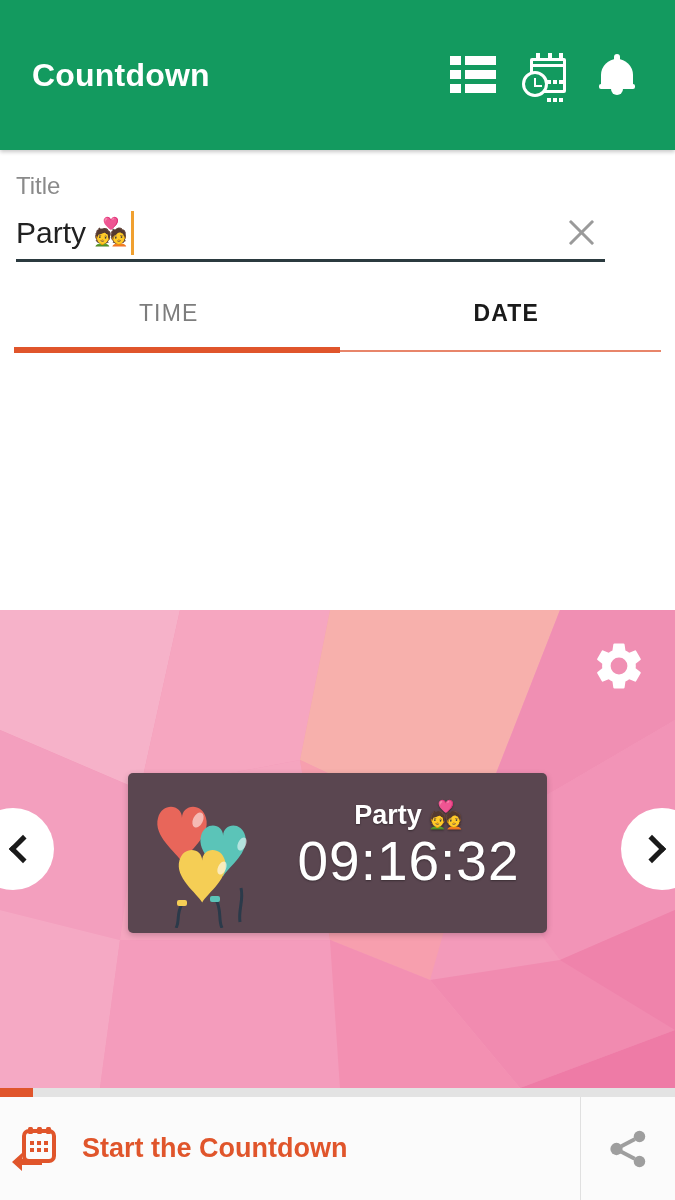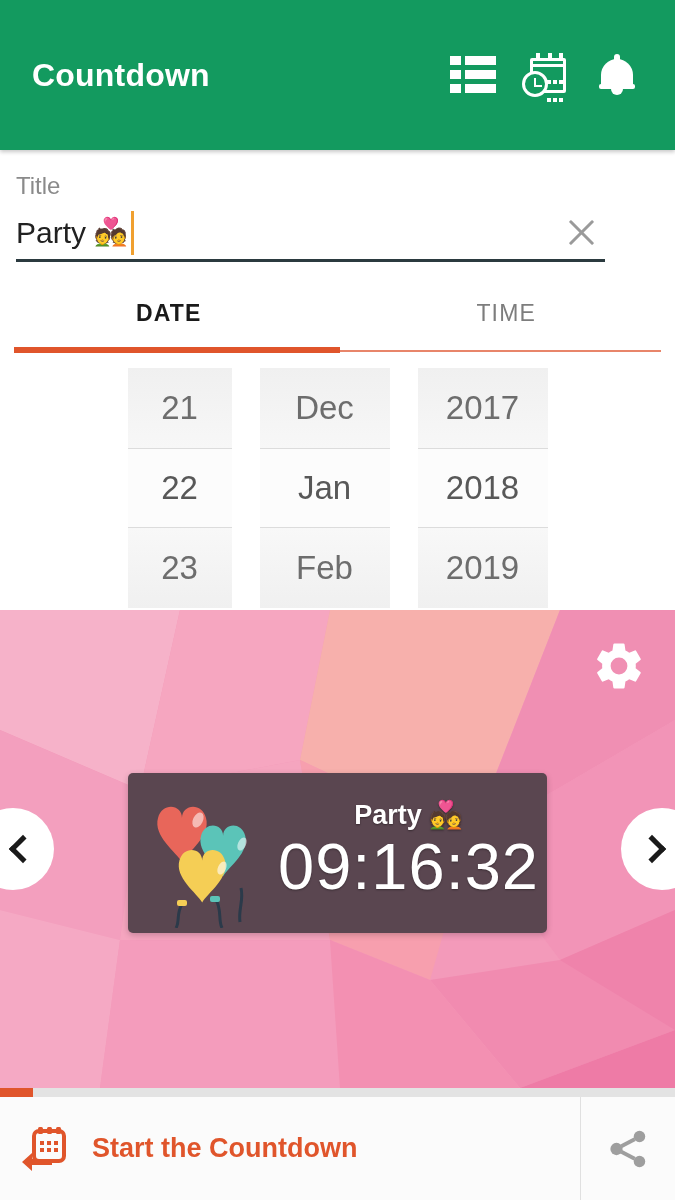--- a/index.html
+++ b/index.html
@@ -217,21 +217,21 @@
     position: absolute; left: 150px; top: 10px; right: 8px;
     text-align: center;
     margin-top: 16px;
   }
   .widget-title {
     color: #ffffff; font-size: 27px; font-weight: bold;
     text-shadow: 0 1px 2px rgba(0,0,0,0.4);
     white-space: nowrap;
   }
   .widget-time {
-    color: #ffffff; font-size: 65px; font-weight: normal;
+    color: #ffffff; font-size: 55px; font-weight: normal;
     letter-spacing: 1px; line-height: 1.05; margin-top: 2px;
     text-shadow: 0 1px 2px rgba(0,0,0,0.35);
   }
   .widget-units {
     display: flex; justify-content: space-between;
     padding: 0 6px; margin-top: -6px;
   }
   .widget-units span { color: #e8e0e3; font-size: 20px; }
 
   
@@ -243,21 +243,21 @@
     position: absolute; left: 0; top: 0; width: 33px; height: 9px;
     background: #e0552b;
   }
   .bottombar {
     position: absolute; top: 1097px; left: 0; width: 675px; height: 103px;
     background: #fbfbfb;
     display: flex; align-items: center;
   }
   .start-btn {
     flex: 1; display: flex; align-items: center; height: 100%;
-    padding-left: 22px; cursor: pointer;
+    padding-left: 12px; cursor: pointer;
   }
   .start-label {
     color: #e0552b; font-size: 27px; font-weight: bold; margin-left: 22px;
     white-space: nowrap;
   }
   .share-btn {
     width: 95px; height: 100%;
     border-left: 1px solid #e0e0e0;
     display: flex; align-items: center; justify-content: center;
     cursor: pointer;
@@ -319,47 +319,30 @@
         <span class="caret"></span>
       </div>
       <div class="clear-x">
         <i></i>
           <i></i>
       </div>
     </div>
   </div>
 
   <div class="tabs">
+    <div class="tab inactive">
+      <span>TIME</span>
+    </div>
     <div class="tab active">
       <span>DATE</span>
     </div>
-    <div class="tab inactive">
-      <span>TIME</span>
-    </div>
   </div>
   <div class="tab-rail"></div>
   <div class="tab-underline"></div>
 
-  <div class="picker">
-    <div class="pcol">
-      <div class="pcell top">21</div>
-      <div class="pcell mid">22</div>
-      <div class="pcell bot">23</div>
-    </div>
-    <div class="pcol wide">
-      <div class="pcell top">Dec</div>
-      <div class="pcell mid">Jan</div>
-      <div class="pcell bot">Feb</div>
-    </div>
-    <div class="pcol wide">
-      <div class="pcell top">2017</div>
-      <div class="pcell mid">2018</div>
-      <div class="pcell bot">2019</div>
-    </div>
-  </div>
 
   <div class="preview">
 
     <svg width="675" height="478" style="position:absolute;left:0;top:0;">
       <polygon points="0,0 180,0 140,180 0,120" fill="#f6b2c9"></polygon>
       <polygon points="180,0 330,0 300,150 140,180" fill="#f6a6c0"></polygon>
       <polygon points="330,0 560,0 470,230 300,150" fill="#f7b0ac"></polygon>
       <polygon points="560,0 675,0 675,110 470,230" fill="#f08fb3"></polygon>
       <polygon points="0,120 140,180 120,330 0,300" fill="#f39fbe"></polygon>
       <polygon points="140,180 300,150 330,330 120,330" fill="#f5a5bf"></polygon>

